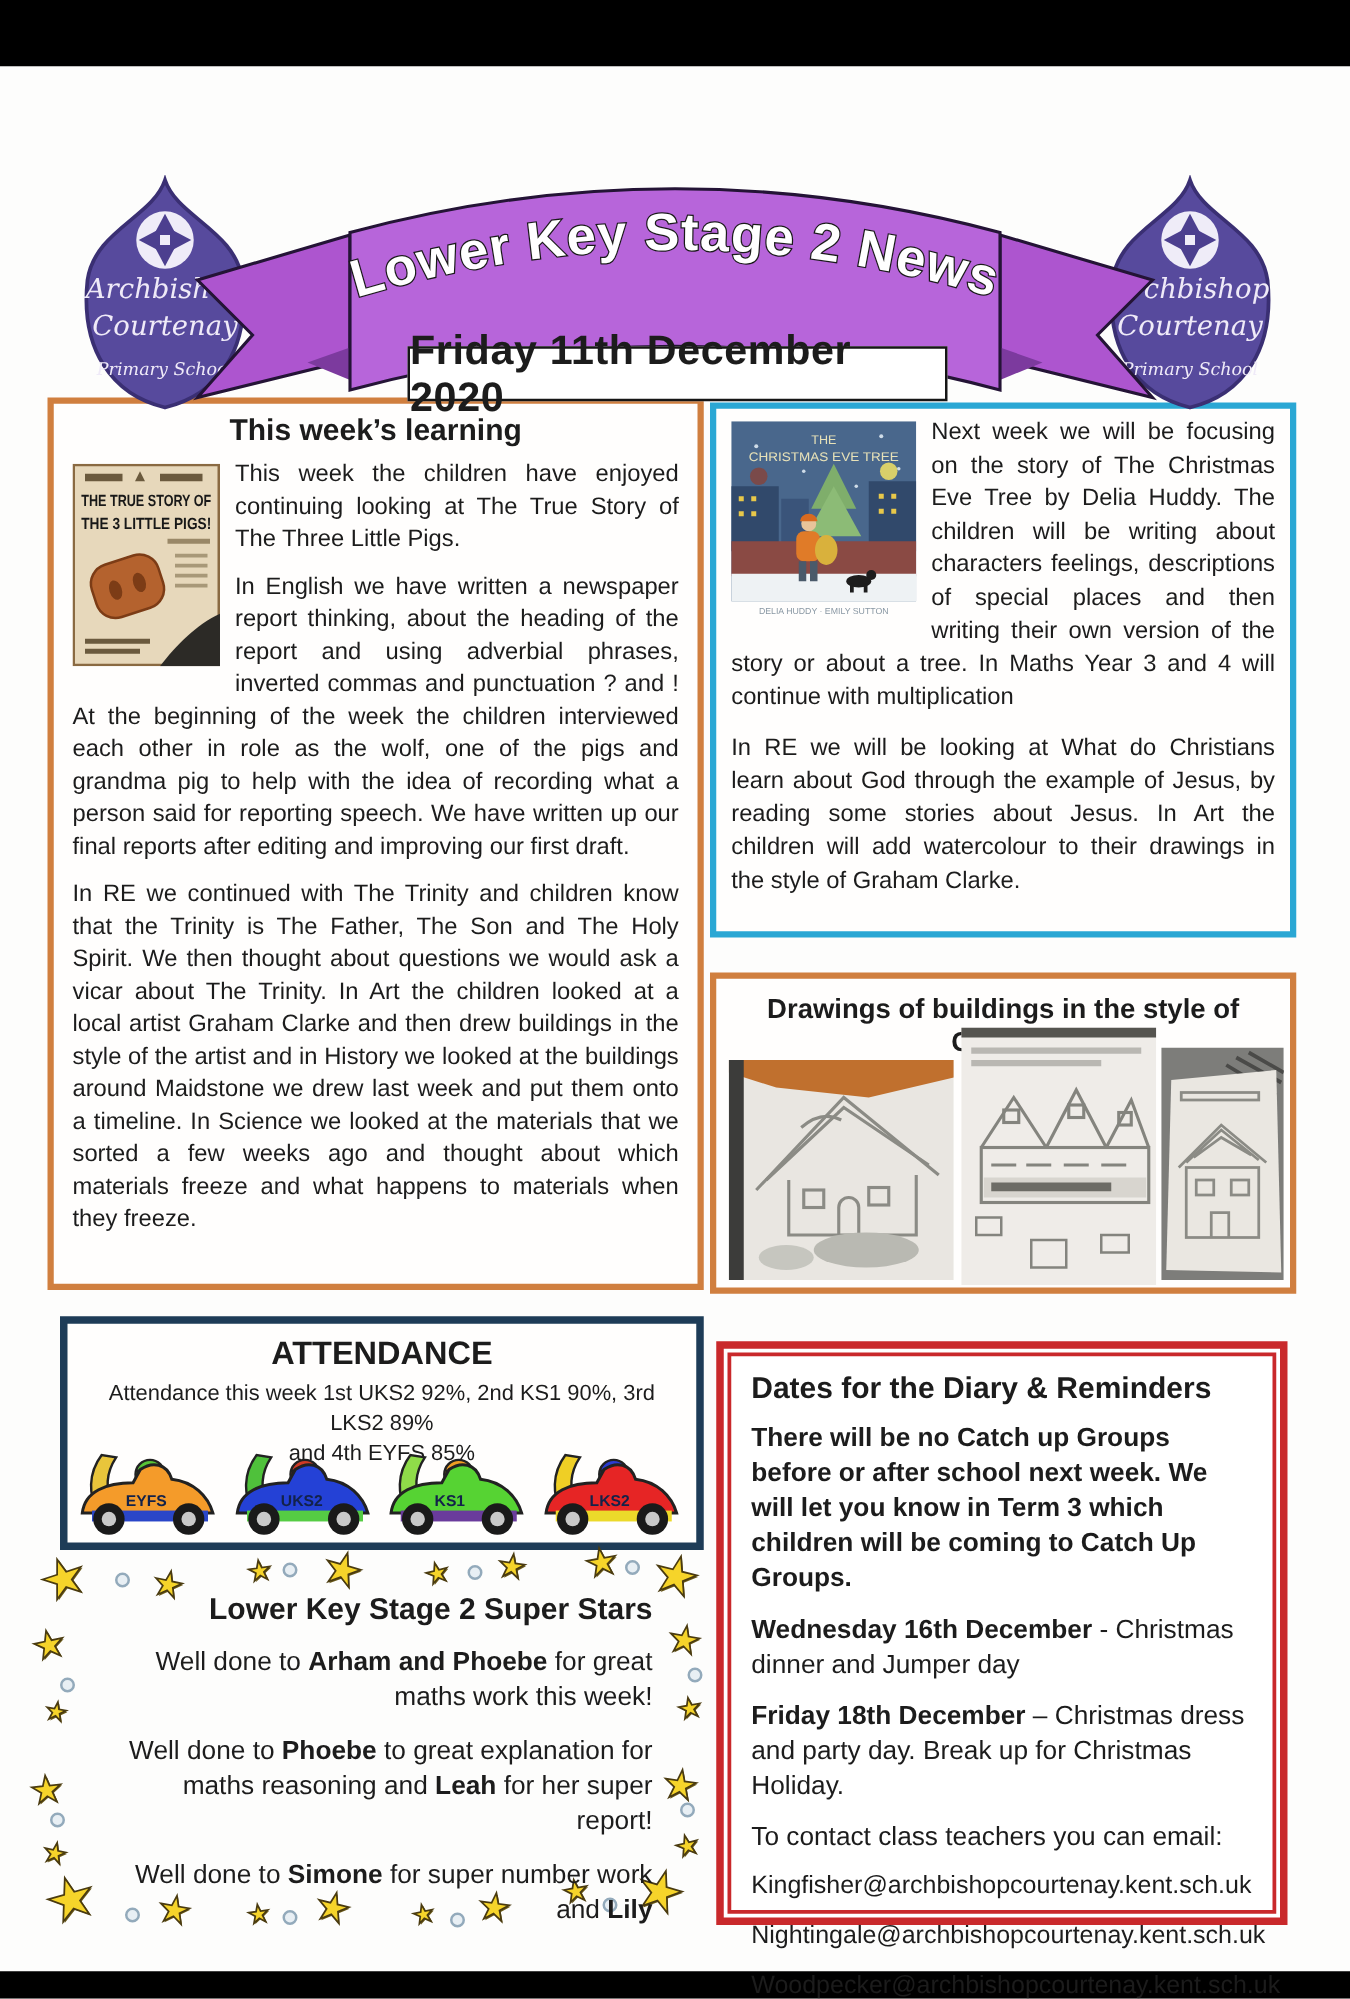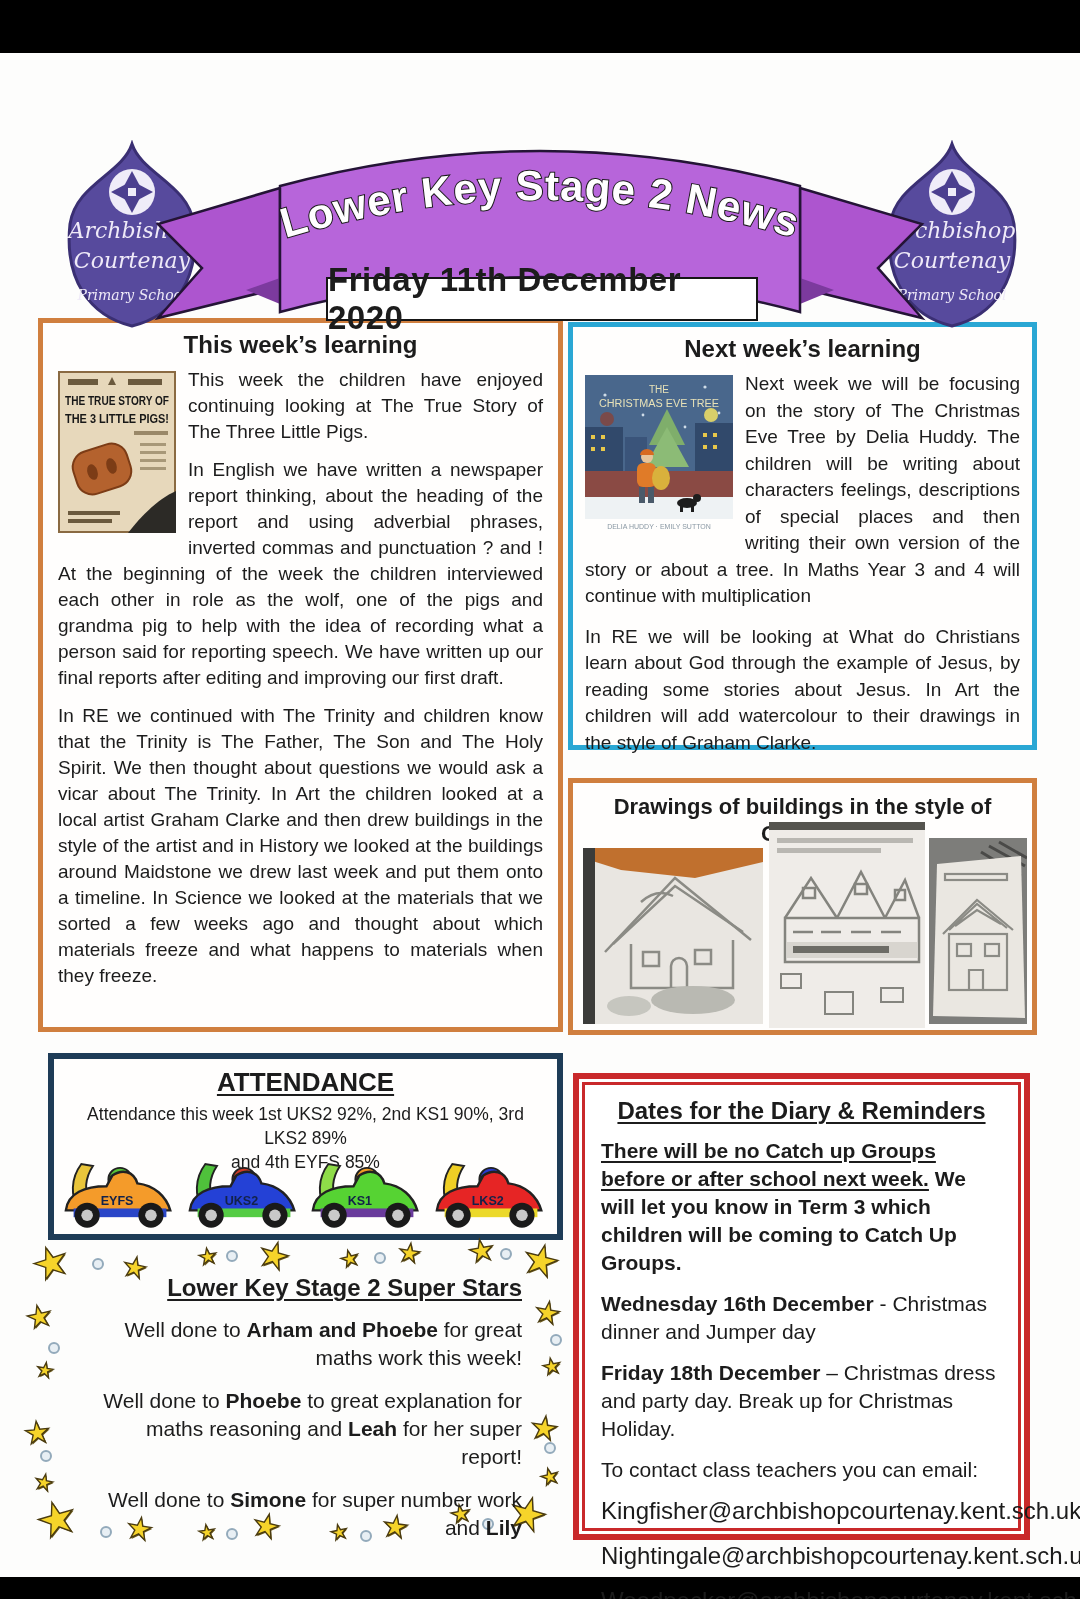--- a/index.html
+++ b/index.html
@@ -15,21 +15,21 @@
           font-size:33px;font-weight:bold;letter-spacing:.5px;}
   
   .panel{background:#fffefd;box-sizing:border-box;}
   .p-thisweek{left:38px;top:318px;width:525px;height:714px;border:5px solid #d07f3f;padding:6px 15px 8px;z-index:1;}
   .p-nextweek{left:568px;top:322px;width:469px;height:428px;border:5px solid #2aa7d4;padding:6px 12px 8px;z-index:1;}
   .p-drawings{left:568px;top:778px;width:469px;height:257px;border:5px solid #d07f3f;padding:8px 10px;z-index:1;}
   .p-attend{left:48px;top:1053px;width:515px;height:187px;border:6px solid #1e3c57;padding:6px 10px;z-index:1;}
   .p-dates{left:573px;top:1073px;width:457px;height:467px;border:6px solid #c9292b;background:#fff;padding:3px;z-index:1;}
   .dates-inner{border:3px solid #c9292b;height:100%;box-sizing:border-box;padding:10px 16px 8px;}
   .sec-title{text-align:center;font-size:24px;font-weight:bold;margin:2px 0 8px;}
-  .u{text-decoration:underline;text-decoration-thickness:2px;text-underline-offset:3px;}
+  .u{text-decoration-thickness:2px;text-underline-offset:3px;}
   .body-txt{font-size:19px;line-height:26px;text-align:justify;}
   .body-txt p{margin:0 0 12px;}
   .nw-txt{font-size:19px;line-height:26.5px;text-align:justify;}
   .nw-txt p{margin:0 0 14px;}
   .cover{float:left;margin:4px 12px 4px 0;}
   
   .draw-title{font-size:22px;font-weight:bold;text-align:center;line-height:27px;margin-top:2px;}
   .draw-title2{font-size:22px;font-weight:bold;text-align:right;padding-right:26px;line-height:27px;}
   .photo{position:absolute;bottom:6px;}
   
@@ -38,24 +38,24 @@
   
   .superstars{left:30px;top:1250px;width:532px;height:300px;z-index:2;}
   .ss-content{position:absolute;left:40px;right:40px;top:24px;text-align:right;margin-left:15px;}
   .ss-title{font-size:24px;font-weight:bold;margin-bottom:14px;}
   .ss-content p{font-size:21px;line-height:28px;margin:0 0 15px;}
   .star{position:absolute;color:#f6d42a;-webkit-text-stroke:1.4px #4a3b10;
         text-shadow:1px 1px 0 #6b5a1a;line-height:1;}
   .star::before{content:"★";}
   .bead{position:absolute;width:8px;height:8px;border:2px solid #93aabb;border-radius:50%;background:#e8eff4;}
   
-  .dates-title{text-align:center;font-size:24px;font-weight:bold;margin:2px 0 12px;}
+  .dates-title{text-align:left;font-size:24px;font-weight:bold;margin:2px 0 12px;}
   .dates-txt p{font-size:21px;line-height:28px;margin:0 0 13px;}
   .dates-txt .bold{font-weight:bold;}
-  .email{font-size:24px;margin:0 0 17px;}
+  .email{font-size:20px;margin:0 0 17px;}
   b{font-weight:bold;}
 </style>
 </head>
 <body>
 
 <div class="page">
 
   <div class="abs bar" style="top:0;height:53px;"></div>
   <div class="abs bar" style="top:1577px;height:22px;"></div>
 
@@ -133,21 +133,20 @@
         <rect x="10" y="140" width="52" height="4" fill="#6b5a3e"></rect>
         <rect x="10" y="148" width="44" height="4" fill="#6b5a3e"></rect>
       </svg>
       <p>This week the children have enjoyed continuing looking at The True Story of The Three Little Pigs.</p>
       <p>In English we  have written a newspaper report thinking, about the heading of the report and using adverbial phrases, inverted commas and punctuation ? and ! At the beginning of the week the children interviewed each other in role as the wolf, one of the pigs and grandma pig to help with the idea of recording what a person said for reporting speech. We have written up our final reports after editing and improving our first draft.</p>
       <p>In RE we continued with The Trinity and children know that the Trinity is The Father, The Son and The Holy Spirit. We then thought about questions we would ask a vicar about The Trinity. In Art the children looked at a local artist Graham Clarke and then drew buildings in the style of the artist and in History we looked at the buildings around Maidstone we drew last week and put them onto a timeline. In Science we looked at the materials that we sorted a few weeks ago and thought about which materials freeze and what happens to materials when they freeze.</p>
     </div>
   </div>
 
   <div class="abs panel p-nextweek">
-    <div class="sec-title">Next week’s learning</div>
     <div class="nw-txt">
       <svg class="cover" width="148" height="158" viewBox="0 0 148 158">
         <rect x="0" y="0" width="148" height="144" fill="#49678c"></rect>
         <circle cx="20" cy="20" r="1.6" fill="#cfdce8"></circle>
           <circle cx="120" cy="12" r="1.6" fill="#cfdce8"></circle>
         <circle cx="58" cy="40" r="1.4" fill="#cfdce8"></circle>
           <circle cx="100" cy="52" r="1.4" fill="#cfdce8"></circle>
         <circle cx="36" cy="58" r="1.4" fill="#cfdce8"></circle>
           <circle cx="134" cy="38" r="1.4" fill="#cfdce8"></circle>
         <text x="74" y="18" text-anchor="middle" font-size="10" fill="#e8e2b8">THE</text>

